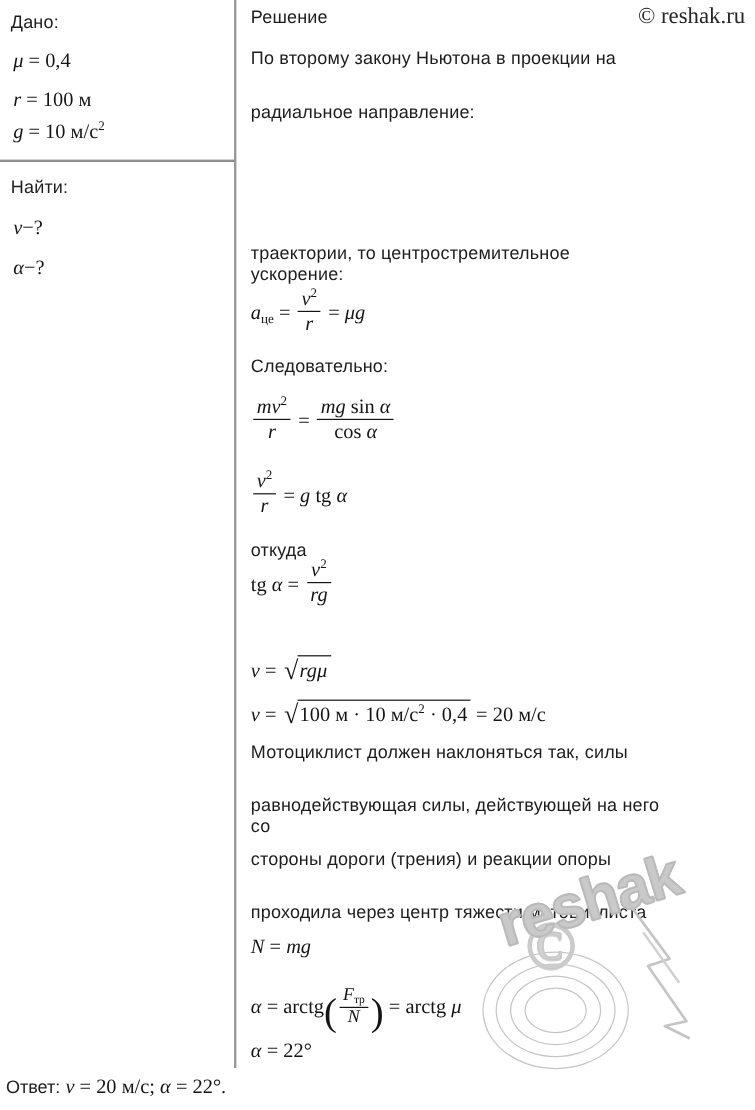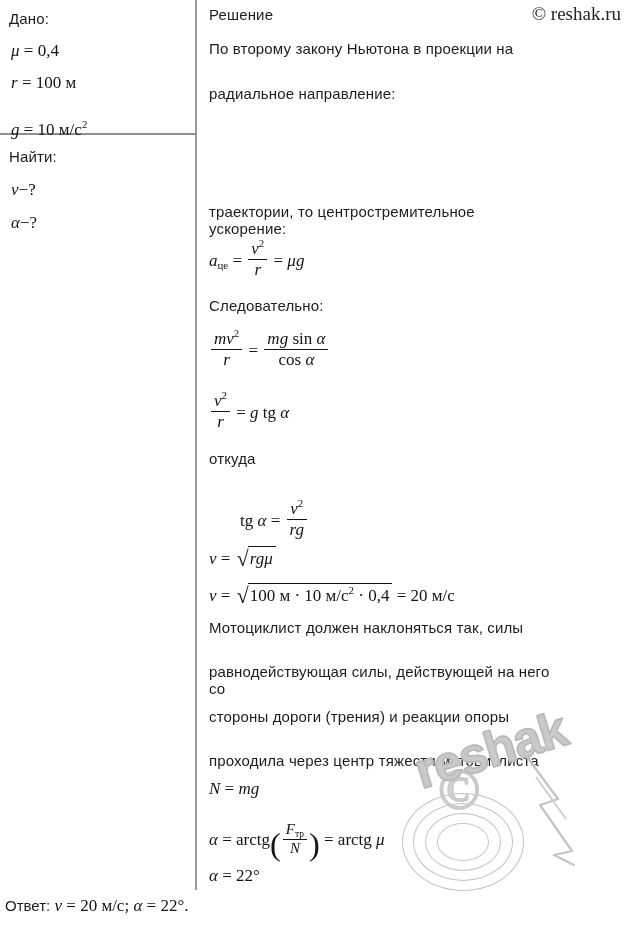--- a/index.html
+++ b/index.html
@@ -84,39 +84,39 @@
     font-style: normal;
     font-size: .64em;
     vertical-align: .62em;
     line-height: 0;
   }
 
   
   .lbl-dano  { position: absolute; left: 9px;  top: 10px; }
   .giv-1     { position: absolute; left: 11px; top: 41px; }
   .giv-2     { position: absolute; left: 11px; top: 73px; }
-  .giv-3     { position: absolute; left: 11px; top: 120px; font-family: Liberation Serif, serif; }
+  .giv-3     { position: absolute; left: 11px; top: 100px; font-family: Liberation Serif, serif; }
   .lbl-naiti { position: absolute; left: 9px;  top: 148px; }
   .fnd-1     { position: absolute; left: 11px; top: 180px; }
   .fnd-2     { position: absolute; left: 11px; top: 213px; }
 
   
   .r { position: absolute; left: 13px; }
   .r-title   { top: 6px;  font-weight: 400; }
   .r-l1      { top: 40px; }
   .r-l2      { top: 85px; }
   .r-eq1     { top: 117px; }
   .r-l3      { top: 158px; }
   .r-l4      { top: 203px; }
   .r-eq2     { top: 240px; }
   .r-l5      { top: 297px; }
   .r-eq3     { top: 330px; }
   .r-eq4     { top: 392px; }
   .r-l6      { top: 450px; }
-  .r-eq5     { top: 500px; margin-left: 31px; }
+  .r-eq5     { top: 466px; }
   .r-eq6     { top: 546px; }
   .r-eq7     { top: 583px; }
   .r-l7      { top: 619px; }
   .r-l8      { top: 663px; }
   .r-l9      { top: 708px; }
   .r-l10     { top: 752px; }
   .r-eq8     { top: 779px; }
   .r-eq9     { top: 822px; }
   .r-eq10    { top: 866px; }
 

